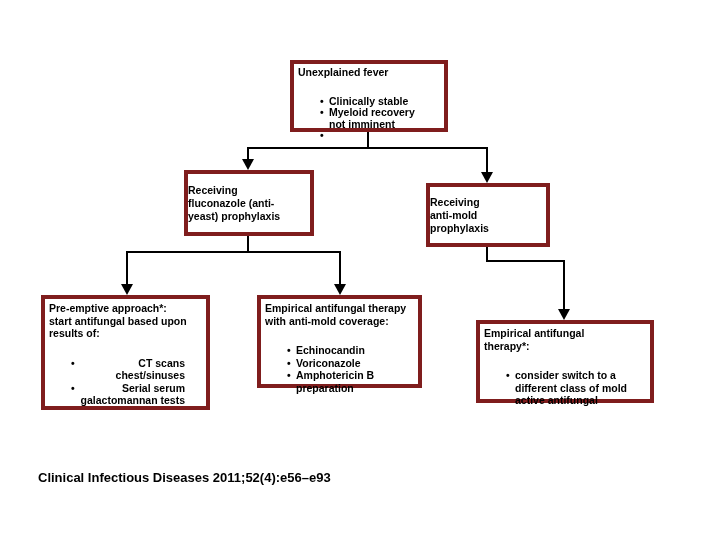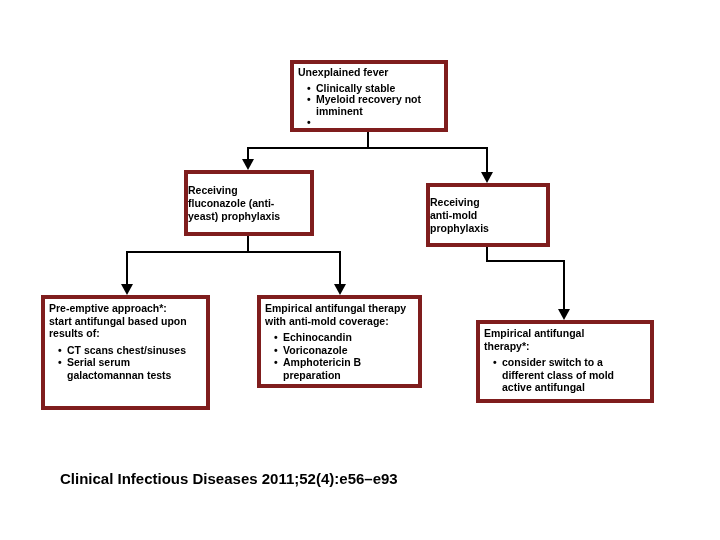--- a/index.html
+++ b/index.html
@@ -44,42 +44,42 @@
   }
   #node-fever      { left: 290px; top: 60px;  width: 158px; height: 72px; line-height: 11.6px; }
   #node-yeast      { left: 184px; top: 170px; width: 130px; height: 66px; }
   #node-mold       { left: 426px; top: 183px; width: 124px; height: 64px; }
   #node-preemptive { left: 41px;  top: 295px; width: 169px; height: 115px; }
   #node-empirical  { left: 257px; top: 295px; width: 165px; height: 93px; }
   #node-switch     { left: 476px; top: 320px; width: 178px; height: 83px; }
 
   .heading-line { white-space: nowrap; }
   .bullets {
-    margin: 4px;
+    margin: 17px;
     padding: 0;
     list-style: none;
   }
   .bullets li { display: flex; align-items: flex-start; }
   .dot {
     flex: 0 0 14px;
     padding-left: 5px;
     box-sizing: border-box;
   }
   .dot::before { content: "\2022"; }
   .bullet-text { display: inline-block; }
   #node-fever      .bullet-text { max-width: 110px; }
-  #node-preemptive .bullet-text { max-width: 120px; }
+  #node-preemptive .bullet-text { max-width: 120px; text-align: right; }
   #node-empirical  .bullet-text { max-width: 122px; }
   #node-switch     .bullet-text { max-width: 114px; }
 
   .citation {
     position: absolute;
-    left: 60px;
+    left: 38px;
     top: 470px;
-    font-size: 15px;
+    font-size: 13px;
     font-weight: bold;
     color: #000000;
     white-space: nowrap;
   }
 </style>
 </head>
 <body>
 
 <svg class="connector-layer" viewBox="0 0 720 540" aria-hidden="true">
   <path d="M368 131 V148 M248 148 H487 M248 147 V160 M487 147 V173 M248 236 V252 M127 252 H340 M127 251 V285 M340 251 V285 M487 247 V261 H564 V309" fill="none" stroke="#000000" stroke-width="2"></path>

